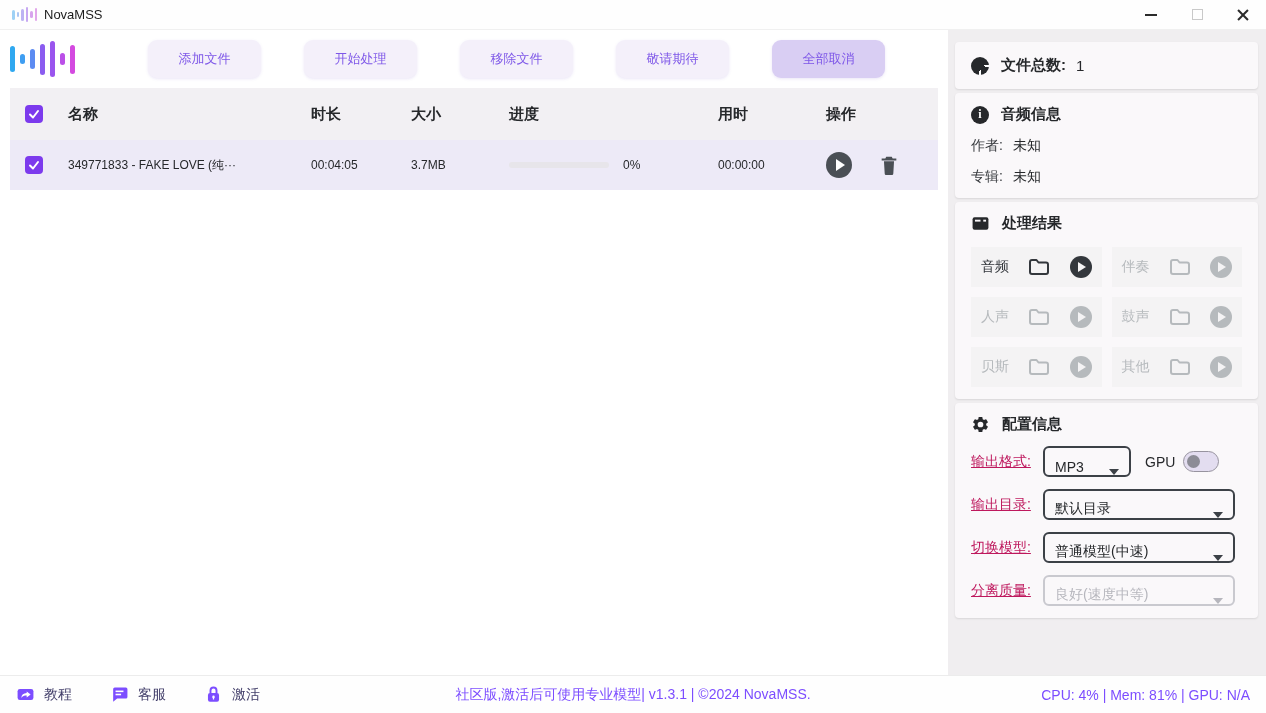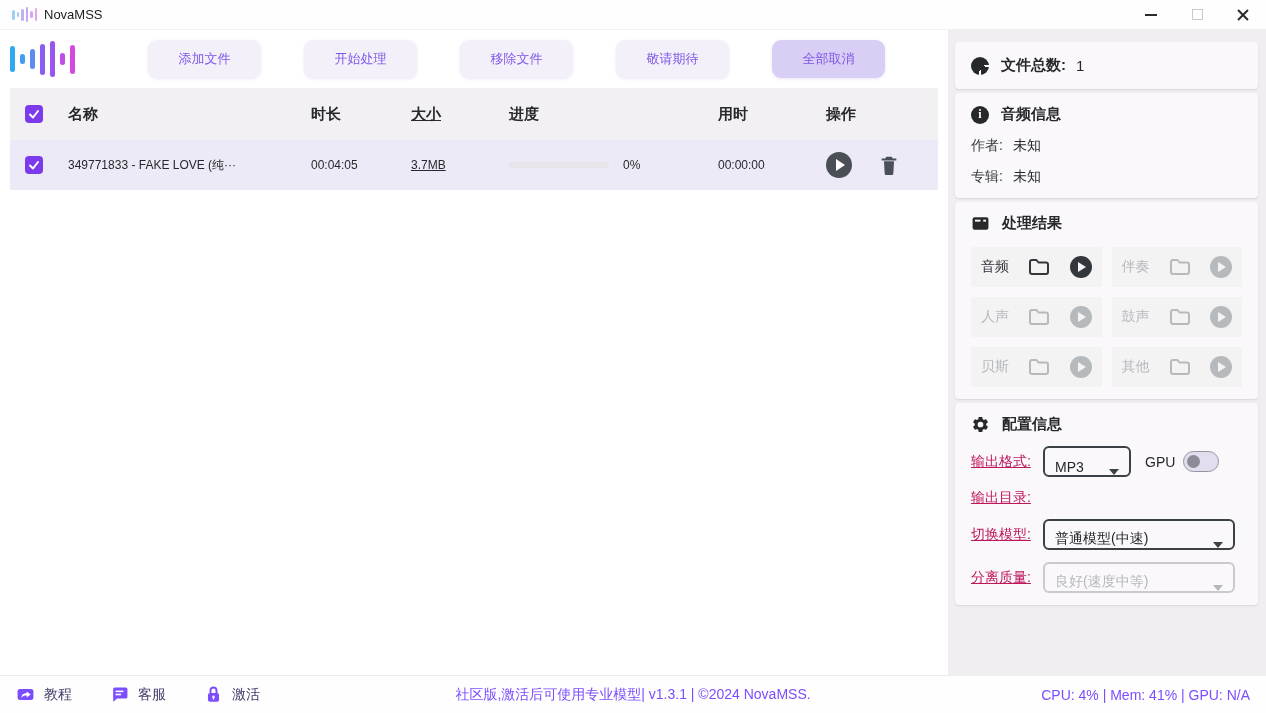--- a/index.html
+++ b/index.html
@@ -40,21 +40,21 @@
   .tb-btn.active { background:#d9cef3; }
 
   
   .table { margin:0 10px; flex:1; display:flex; flex-direction:column; }
   .t-row { display:flex; align-items:center; height:52px; flex:0 0 auto; }
   .t-head { background:#f2f0f3; font-weight:bold; font-size:15px; }
   .t-data { background:#edeaf7; font-size:12px; height:50px; }
   .col-check { width:48px; display:flex; justify-content:center; }
   .col-name { flex:1; padding-left:10px; white-space:nowrap; overflow:hidden; }
   .col-dur { width:100px; padding-left:8px; }
-  .col-size { width:98px; padding-left:8px;text-decoration:underline; }
+  .col-size { width:98px; padding-left:8px; }
   .col-prog { width:207px; padding-left:8px; display:flex; align-items:center; gap:14px; }
   .col-time { width:110px; padding-left:10px; }
   .col-act { width:120px; padding-left:8px; display:flex; align-items:center; gap:26px; }
   .checkbox { width:18px; height:18px; border-radius:4px; background:#7c3aed; display:flex;
     align-items:center; justify-content:center; cursor:pointer; }
   .checkbox svg { width:12px; height:12px; }
   .progress-track { width:100px; height:6px; border-radius:3px; background:#e7e5ea; overflow:hidden; }
   .progress-fill { height:100%; background:#7c4dff; }
   .play-btn { width:26px; height:26px; border-radius:50%; background:#4a4f55; position:relative; cursor:pointer; }
   .play-btn::after { content:""; position:absolute; left:10px; top:7px;
@@ -310,20 +310,24 @@
         <div class="gpu-wrap">
           <span>GPU</span>
           <span class="toggle">
               <span class="knob"></span>
             </span>
         </div>
       </div>
 
       <div class="cfg-row">
         <span class="lbl">输出目录:</span>
+        <div class="select wide">
+          <span>默认目录</span>
+          <span class="arrow"></span>
+        </div>
       </div>
 
       <div class="cfg-row">
         <span class="lbl">切换模型:</span>
         <div class="select wide">
           <span>普通模型(中速)</span>
           <span class="arrow"></span>
         </div>
       </div>
 
@@ -359,14 +363,14 @@
       <svg viewBox="0 0 24 24" fill="#7c4dff">
         <path d="M7 10V7a5 5 0 0 1 10 0v3h-2.4V7a2.6 2.6 0 0 0-5.2 0v3H7z"></path>
         <rect x="5" y="10" width="14" height="11" rx="2.5"></rect>
         <circle cx="12" cy="15" r="1.6" fill="#fff"></circle>
         <rect x="11.2" y="15.5" width="1.6" height="2.8" fill="#fff"></rect>
       </svg>
       <span>激活</span>
     </div>
   </div>
   <div class="f-status">社区版,激活后可使用专业模型| v1.3.1 | ©2024 NovaMSS.</div>
-  <div class="f-stats">CPU: 4% | Mem: 41% | GPU: N/A</div>
+  <div class="f-stats">CPU: 4% | Mem: 81% | GPU: N/A</div>
 </div>
 
 </body></html>

